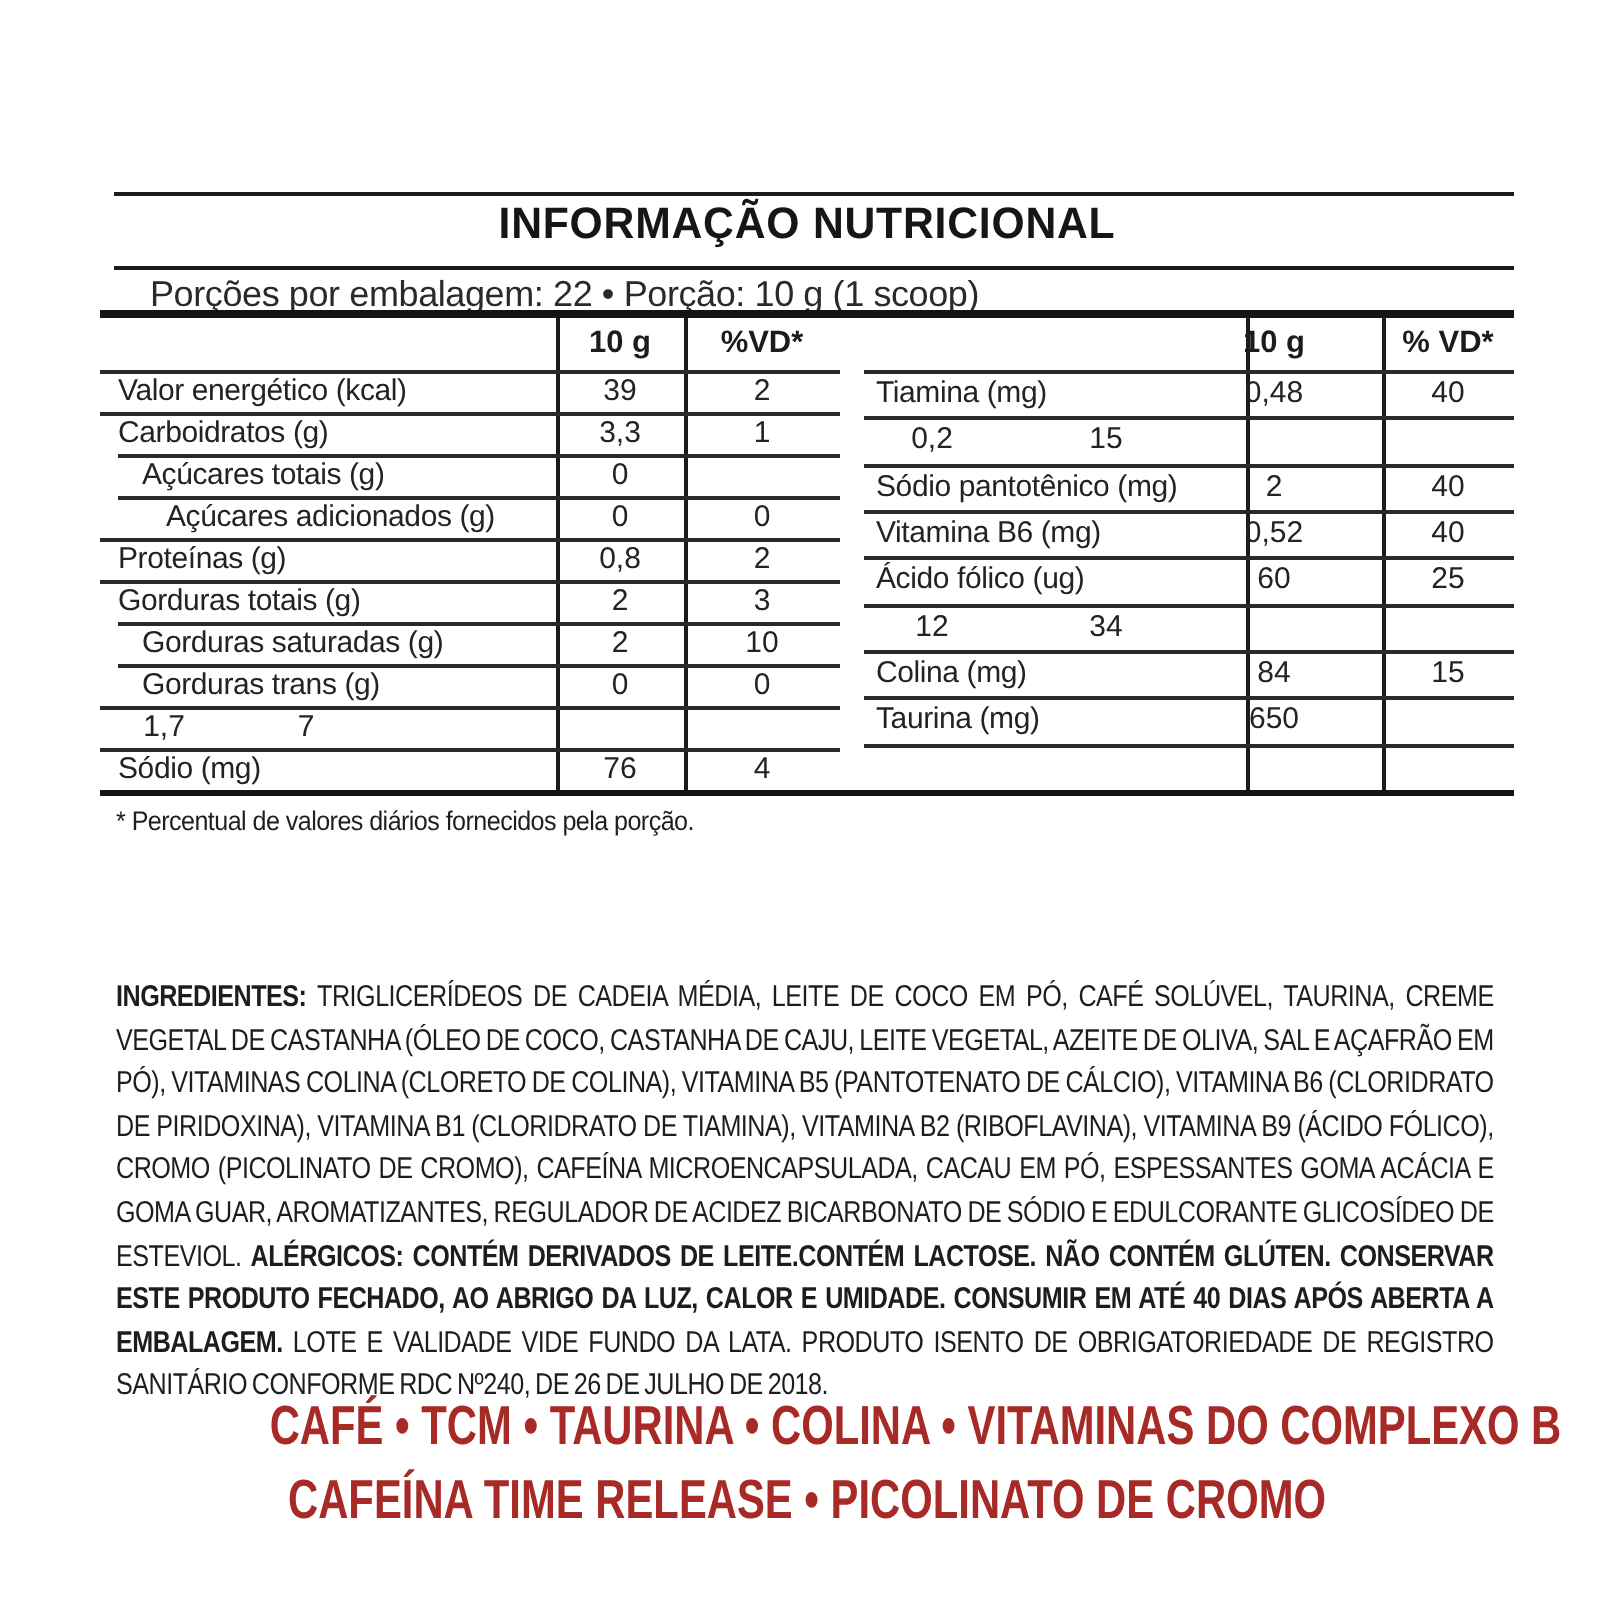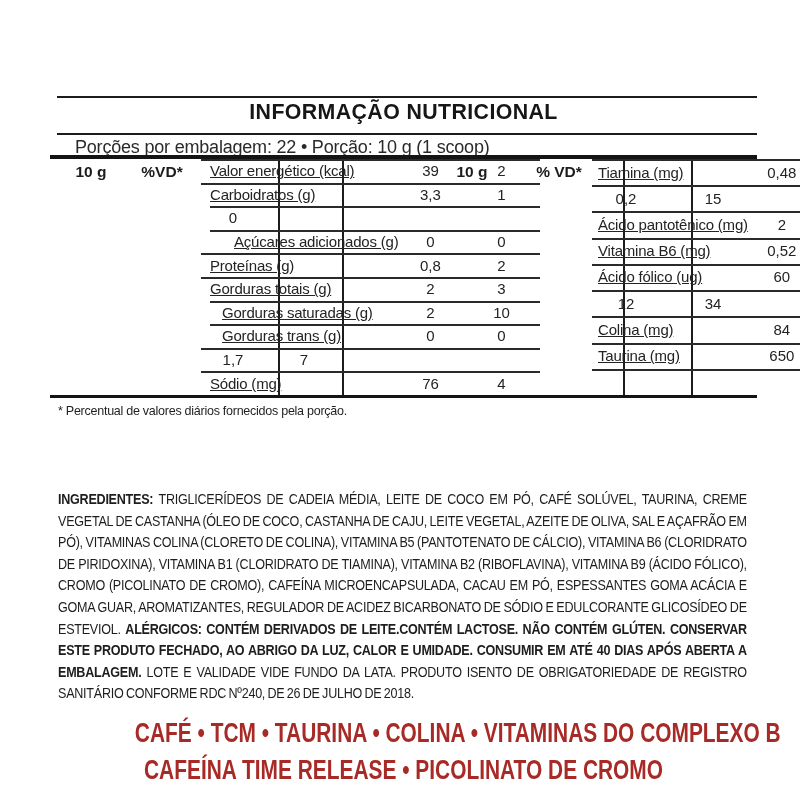--- a/index.html
+++ b/index.html
@@ -16,49 +16,49 @@
     font-size:22px;font-weight:700;letter-spacing:.4px;color:#161616;
     transform:scaleX(.97);transform-origin:center top;white-space:nowrap;
   }
   .servings{position:absolute;top:137px;left:25px;font-size:18px;color:#2a2a2a;letter-spacing:-.2px;}
   
   .twrap{
     position:absolute;top:155px;left:0;width:707px;height:236px;
     border-top:4px solid #141414;border-bottom:3px solid #141414;
     display:flex;box-sizing:content-box;
   }
-  .ntable{position:relative;display:flex;flex-direction:row;height:100%;}
+  .ntable{position:relative;display:flex;flex-direction:column;height:100%;justify-content:center;}
   .ntable.left{width:370px;margin-right:12px;}
   .ntable.right{width:325px;}
   .vline{position:absolute;top:0;bottom:0;width:2px;background:#1c1c1c;}
   .ntable.left .v1{left:228px;} .ntable.left .v2{left:292px;}
   .ntable.right .v1{left:191px;} .ntable.right .v2{left:259px;}
   .nhead{display:flex;align-items:center;height:26px;font-weight:700;font-size:15.5px;color:#1c1c1c;}
   .nrow{position:relative;flex:1;display:flex;align-items:center;font-size:15px;color:#232323;}
   .nrow::before{content:"";position:absolute;left:0;right:0;top:0;height:2px;background:#2a2a2a;}
   .nrow.ind1::before,.nrow.ind2::before{left:9px;}
-  .nlabel{flex:1;padding-left:9px;white-space:nowrap;overflow:hidden;letter-spacing:-.2px;text-decoration:underline;}
+  .nlabel{flex:1;padding-left:9px;white-space:nowrap;overflow:hidden;letter-spacing:-.2px;}
   .ntable.right .nlabel{padding-left:6px;}
   .ind1 .nlabel{padding-left:21px;}
   .ind2 .nlabel{padding-left:33px;}
   .ncell{text-align:center;}
   .ntable.left  .amt{width:64px;} .ntable.left  .dv{width:78px;}
   .ntable.right .amt{width:68px;} .ntable.right .dv{width:66px;margin-left:20px;}
   .footnote{position:absolute;top:403px;left:8px;font-size:13.5px;color:#1f1f1f;letter-spacing:-.3px;
     transform:scaleX(.93);transform-origin:left top;white-space:nowrap;}
   
   .ingredients{
     position:absolute;top:473px;left:8px;width:822px;
     font-size:15px;line-height:21.6px;color:#1d1d1d;
     text-align:justify;letter-spacing:-.3px;word-spacing:-1px;
     transform:scaleX(.838);transform-origin:left top;
   }
   .ingredients .b{font-weight:700;}
   
-  .highlights{position:absolute;top:694px;left:0;width:100%;text-align:center;color:var(--accent,#a82a26);margin-top:20px;}
+  .highlights{position:absolute;top:694px;left:0;width:100%;text-align:center;color:var(--accent,#a82a26);}
   .hl-line{
     font-size:27.5px;font-weight:700;line-height:37px;white-space:nowrap;
     transform:scaleX(.76);transform-origin:center top;letter-spacing:0;
   }
 </style>
 </head>
 <body>
 
 <div class="sheet">
 
@@ -81,20 +81,21 @@
             <span class="nlabel">Valor energético (kcal)</span>
             <span class="ncell amt">39</span>
             <span class="ncell dv">2</span>
           </div>
           <div class="nrow ind0">
             <span class="nlabel">Carboidratos (g)</span>
             <span class="ncell amt">3,3</span>
             <span class="ncell dv">1</span>
           </div>
           <div class="nrow ind1">
+            <span class="nlabel">Açúcares totais (g)</span>
             <span class="ncell amt">0</span>
             <span class="ncell dv"></span>
           </div>
           <div class="nrow ind2">
             <span class="nlabel">Açúcares adicionados (g)</span>
             <span class="ncell amt">0</span>
             <span class="ncell dv">0</span>
           </div>
           <div class="nrow ind0">
             <span class="nlabel">Proteínas (g)</span>
@@ -139,21 +140,21 @@
           <div class="nrow ind0">
             <span class="nlabel">Tiamina (mg)</span>
             <span class="ncell amt">0,48</span>
             <span class="ncell dv">40</span>
           </div>
           <div class="nrow ind0">
             <span class="ncell amt">0,2</span>
             <span class="ncell dv">15</span>
           </div>
           <div class="nrow ind0">
-            <span class="nlabel">Ácido pantotênico (mg)</span>
+            <span class="nlabel">Sódio pantotênico (mg)</span>
             <span class="ncell amt">2</span>
             <span class="ncell dv">40</span>
           </div>
           <div class="nrow ind0">
             <span class="nlabel">Vitamina B6 (mg)</span>
             <span class="ncell amt">0,52</span>
             <span class="ncell dv">40</span>
           </div>
           <div class="nrow ind0">
             <span class="nlabel">Ácido fólico (ug)</span>

